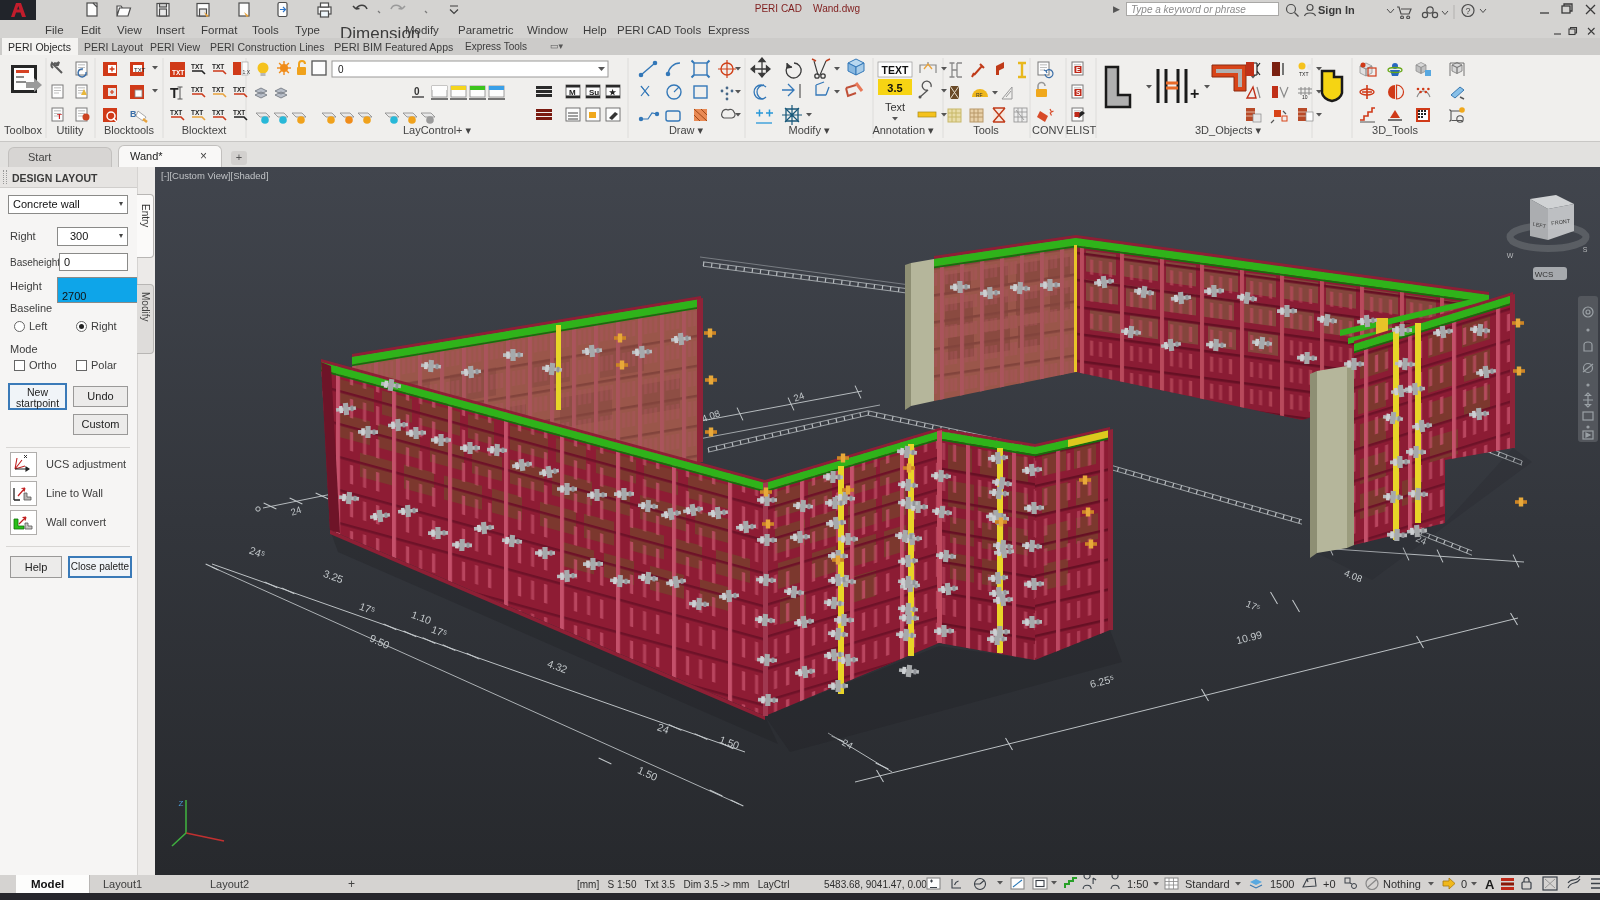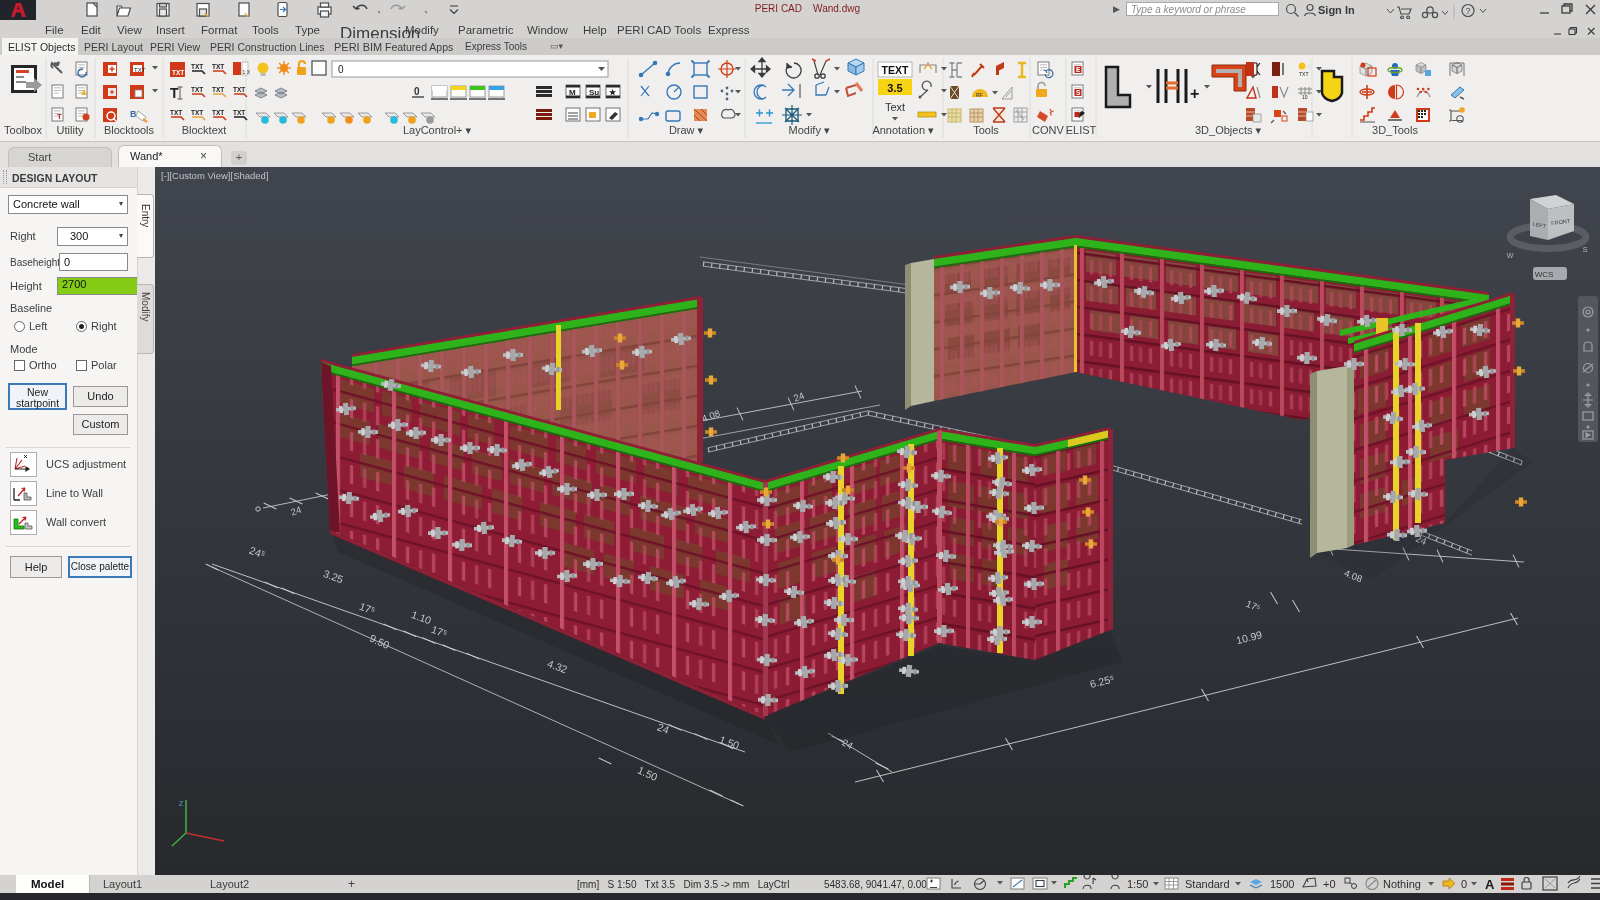--- a/index.html
+++ b/index.html
@@ -77,21 +77,21 @@
 <div class="lbl" style="left:617px;top:24px;font-size:11.5px">PERI CAD Tools</div>
 <div class="lbl" style="left:708px;top:24px;font-size:11.5px">Express</div>
 <svg class="abs" style="left:1552px;top:26px" width="48" height="12" stroke="#3a3a3a" stroke-width="1.1" fill="none">
 <path d="M2 8 h7"></path>
       <rect x="17" y="3" width="6" height="5.5"></rect>
       <path d="M18.5 3 v-1.5 h6 v5.5 h-1.5"></path>
       <path d="M36 2 l6.5 6.5 m0 -6.5 l-6.5 6.5"></path>
 </svg>
 <div class="abs" style="left:0;top:38px;width:1600px;height:17px;background:#cccbc9"></div>
 <div class="abs" style="left:2px;top:38px;width:76px;height:17px;background:#f4f3f1"></div>
-<div class="lbl" style="left:8px;top:41px;font-size:10.5px;color:#2b2b2b">ELIST Objects</div>
+<div class="lbl" style="left:8px;top:41px;font-size:10.5px;color:#2b2b2b">PERI Objects</div>
 <div class="lbl" style="left:84px;top:41px;font-size:10.5px;color:#3c3c3c">PERI Layout</div>
 <div class="lbl" style="left:150px;top:41px;font-size:10.5px;color:#3c3c3c">PERI View</div>
 <div class="lbl" style="left:210px;top:41px;font-size:10.5px;color:#3c3c3c">PERI Construction Lines</div>
 <div class="lbl" style="left:334px;top:41px;font-size:11px;color:#3c3c3c">PERI BIM</div>
 <div class="lbl" style="left:385px;top:41px;font-size:10.5px;color:#3c3c3c">Featured Apps</div>
 <div class="lbl" style="left:465px;top:41px;font-size:10px;color:#3c3c3c">Express Tools</div>
 <div class="lbl" style="left:550px;top:41px;font-size:9px;color:#555">▭▾</div>
 <svg class="abs" style="left:0;top:55px" width="1600" height="86" font-family="Liberation Sans,sans-serif">
 <rect width="1600" height="86" fill="#f0efed"></rect>
 <line x1="46" y1="3" x2="46" y2="83" stroke="#dddcda"></line>
@@ -488,21 +488,21 @@
 <div class="abs" style="left:0;top:167px;width:155px;height:708px;background:#f6f5f4"></div>
 <div class="abs" style="left:0;top:167px;width:137px;height:21px;background:#e6e4e2;border-bottom:1px solid #d0cecc"></div>
 <div class="abs" style="left:3px;top:170px;width:4px;height:14px;border-left:1px dotted #999;border-right:1px dotted #999"></div>
 <div class="lbl" style="left:12px;top:172px;font-size:10.5px;font-weight:bold;color:#3a3a3a">DESIGN LAYOUT</div>
 <div class="abs" style="left:8px;top:195px;width:120px;height:19px;background:#fff;border:1px solid #8a8a88;font-size:11px;color:#111;padding:2px 4px">Concrete wall<span style="position:absolute;right:4px;top:3px;color:#444;font-size:8px">▾</span></div>
 <div class="lbl" style="left:10px;top:230px">Right</div>
 <div class="abs" style="left:57px;top:227px;width:71px;height:19px;background:#fff;border:1px solid #8a8a88;font-size:11px;color:#111;padding:2px 12px">300<span style="position:absolute;right:4px;top:3px;color:#444;font-size:8px">▾</span></div>
 <div class="lbl" style="left:10px;top:257px;font-size:10px">Baseheight</div>
 <div class="abs" style="left:59px;top:253px;width:69px;height:18px;background:#fff;border:1px solid #8a8a88;font-size:11px;color:#111;padding:2px 4px">0</div>
 <div class="lbl" style="left:10px;top:280px">Height</div>
-<div class="abs" style="left:57px;top:277px;width:84px;height:18px;background:#84cc16;border:1px solid #8a8a88;font-size:11px;color:#111;padding:0 4px">2700</div>
+<div class="abs" style="left:57px;top:277px;width:84px;height:18px;background:#0ea5e9;border:1px solid #8a8a88;font-size:11px;color:#111;padding:12px 4px">2700</div>
 <div class="lbl" style="left:10px;top:302px">Baseline</div>
 <div class="abs" style="left:14px;top:321px;width:11px;height:11px;border:1px solid #666;border-radius:50%;background:#fff"></div>
 <div class="lbl" style="left:29px;top:320px">Left</div>
 <div class="abs" style="left:76px;top:321px;width:11px;height:11px;border:1px solid #666;border-radius:50%;background:#fff"></div>
 <div class="abs" style="left:79px;top:324px;width:5px;height:5px;border-radius:50%;background:#222"></div>
 <div class="lbl" style="left:91px;top:320px">Right</div>
 <div class="lbl" style="left:10px;top:343px">Mode</div>
 <div class="abs" style="left:14px;top:360px;width:11px;height:11px;border:1px solid #666;background:#fff"></div>
 <div class="lbl" style="left:29px;top:359px">Ortho</div>
 <div class="abs" style="left:76px;top:360px;width:11px;height:11px;border:1px solid #666;background:#fff"></div>

